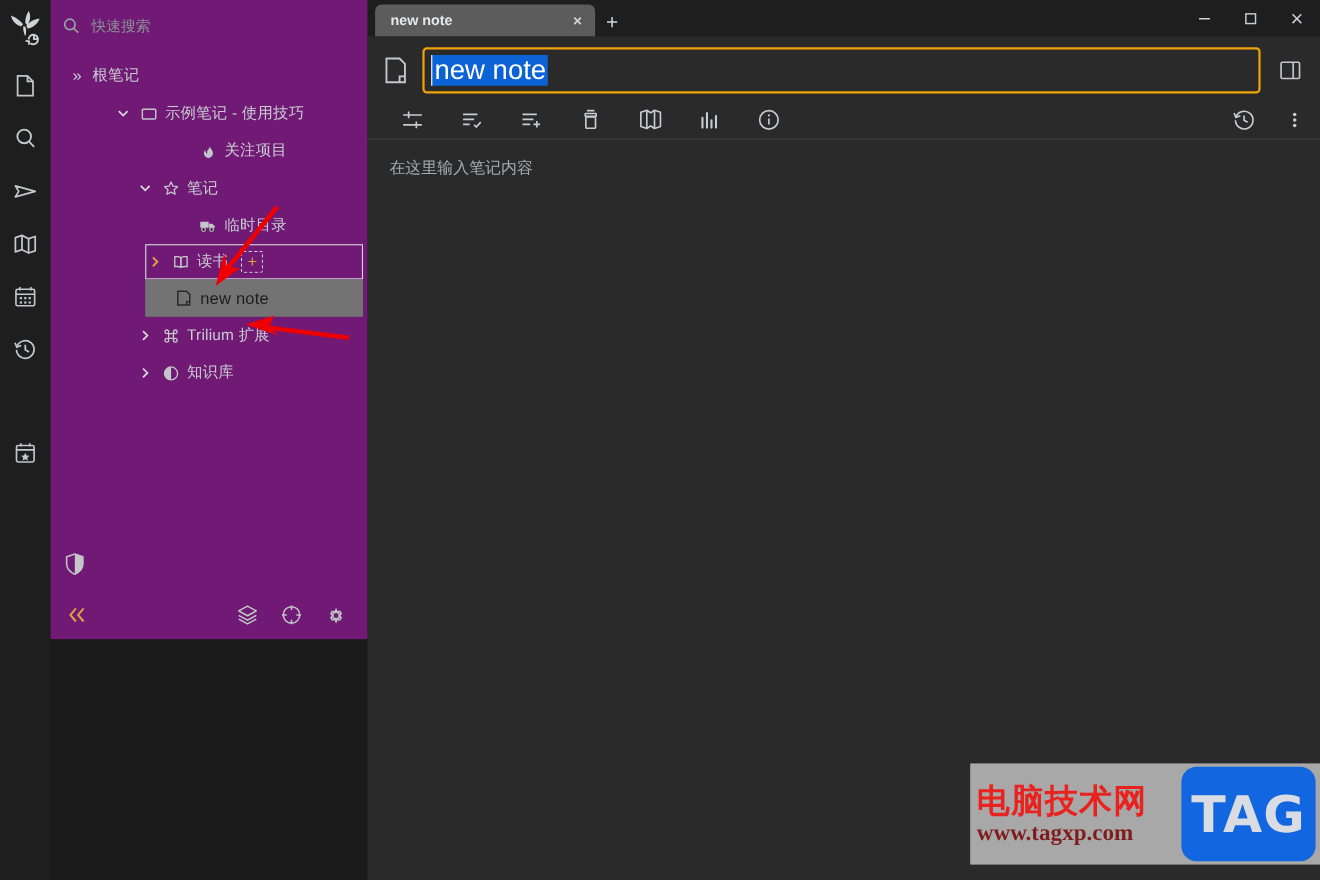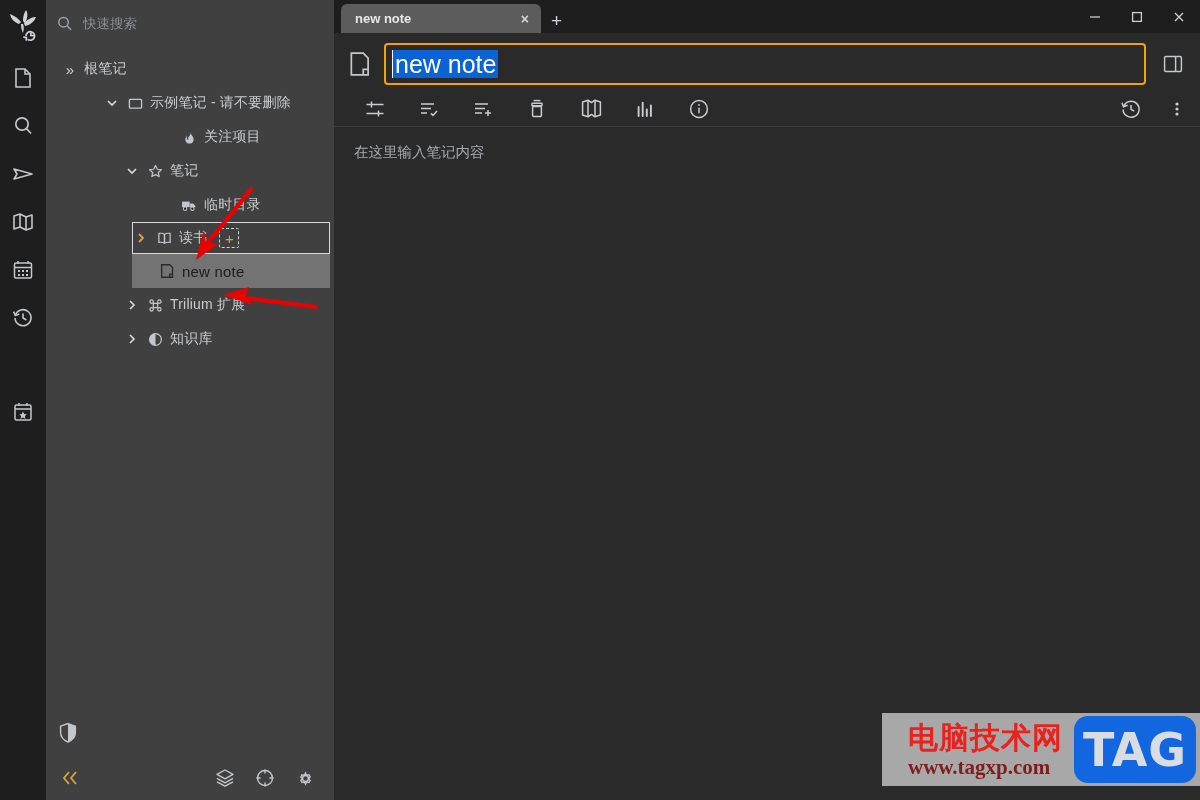--- a/index.html
+++ b/index.html
@@ -22,22 +22,22 @@
   .rail-icons { margin-top: 8px; display: flex; flex-direction: column; align-items: center; }
   .rail-btn {
     width: 44px; height: 48px;
     display: flex; align-items: center; justify-content: center;
     color: #b9bcc0; cursor: pointer;
   }
   .rail-spacer { flex: 1 1 auto; }
 
   
   .sidebar {
-    width: 288px; height: 800px;
-    background: #404040;
+    width: 288px; height: 581px;
+    background: #701a75;
     position: relative;
     flex: none;
     display: flex; flex-direction: column;
   }
   .search-row {
     height: 46px; display: flex; align-items: center;
     padding-left: 10px; gap: 10px;
   }
   .search-row .si { color: #9aa0a6; display:flex; }
   .search-input {
@@ -145,25 +145,24 @@
 
   .editor { flex: 1 1 auto; padding: 16px 20px; position: relative; }
   .editor-placeholder { color: #a7abaf; font-size: 14.5px; }
 
   
   .anno { position: absolute; pointer-events: none; }
 
   
   .watermark {
     position: absolute; right: 0; bottom: 14px;
-    width: 318px; height: 73px;
+    width: 318px; height: 92px;
     background: #a8a8a8;
     display: flex; align-items: stretch;
     overflow: hidden;
-    padding-left: 20px;
   }
   .wm-left { flex: 1 1 auto; padding: 2px 4px 0 6px; display: flex; flex-direction: column; justify-content: center; }
   .wm-cn { color: #e8231f; font-size: 30px; font-weight: bold; font-family: "DejaVu Sans", sans-serif; letter-spacing: 1px; line-height: 1.05; }
   .wm-url { color: #7f1d1d; font-size: 21px; font-family: "Liberation Serif", serif; font-weight: bold; line-height: 1.1; margin-top: 2px; }
   .wm-tag {
     width: 122px; margin: 3px 4px 3px 0; background: #1267e0; border-radius: 14px;
     display: flex; align-items: center; justify-content: center;
     color: #d9dde3; font-size: 46px; font-weight: bold; letter-spacing: 1px;
     font-family: "DejaVu Sans", sans-serif;
   }
@@ -268,21 +267,21 @@
         <span class="twisty">
           <svg width="12" height="12" viewBox="0 0 12 12" fill="none" stroke="#d7d9dc" stroke-width="1.6">
               <path d="M2 4l4 4 4-4"></path>
             </svg>
         </span>
         <span class="nicon">
           <svg width="15" height="15" viewBox="0 0 16 16" fill="none" stroke="#c3c6ca" stroke-width="1.4">
               <rect x="1.5" y="3.5" width="13" height="9.5" rx="1"></rect>
             </svg>
         </span>
-        <span class="label">示例笔记 - 请不要删除</span>
+        <span class="label">示例笔记 - 使用技巧</span>
       </div>
 
       <div class="tree-row" style="padding-left:112px">
         <span class="twisty blank"></span>
         <span class="nicon">
           <svg width="15" height="15" viewBox="0 0 16 16" fill="#c3c6ca">
               <path d="M8 1.2c1.6 2.3 1 3.6.2 4.6-.8 1-1.6 1.8-1.6 3.2 0 .7.3 1.3.8 1.7-1.4-.3-2.4-1.6-2.4-3.1 0-.5.1-1 .3-1.4C4.2 7.3 3.6 8.7 3.6 10c0 2.6 2 4.5 4.4 4.5s4.4-1.9 4.4-4.5c0-3.1-2.6-4.4-4.4-8.8z"></path>
             </svg>
         </span>
         <span class="label">关注项目</span>

